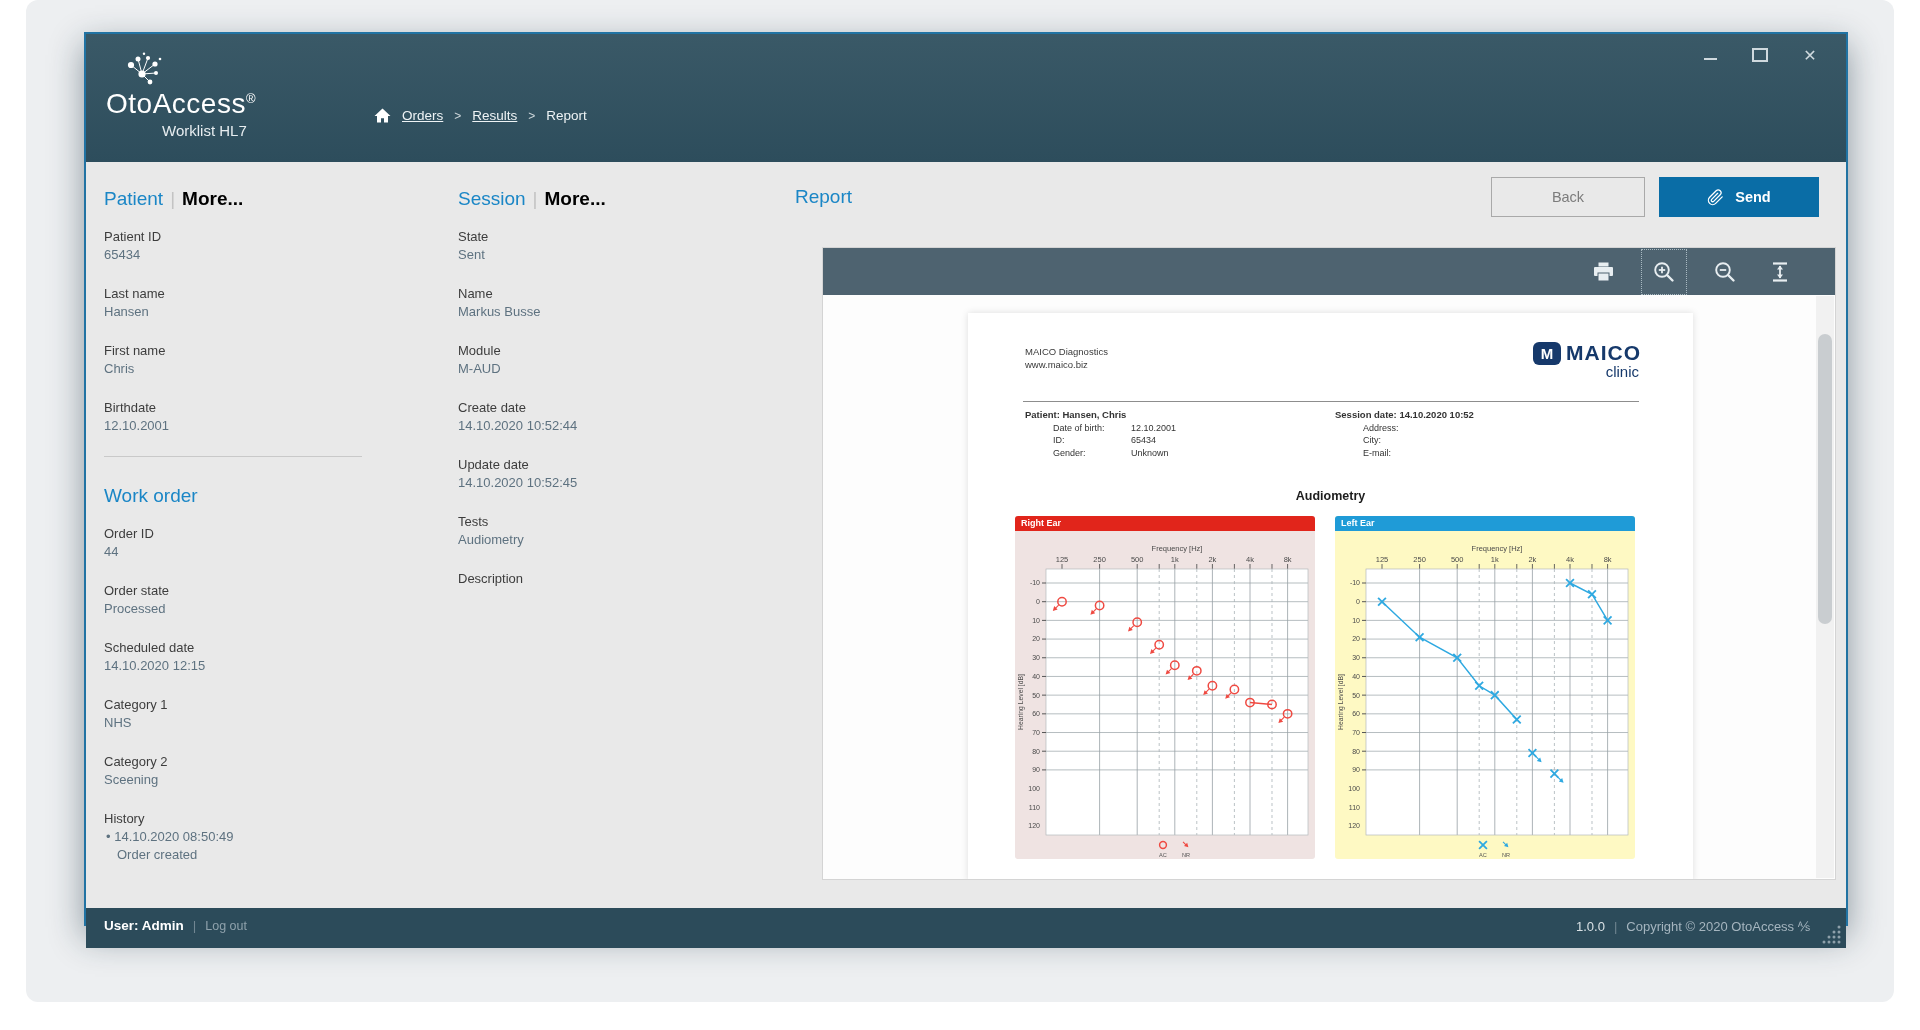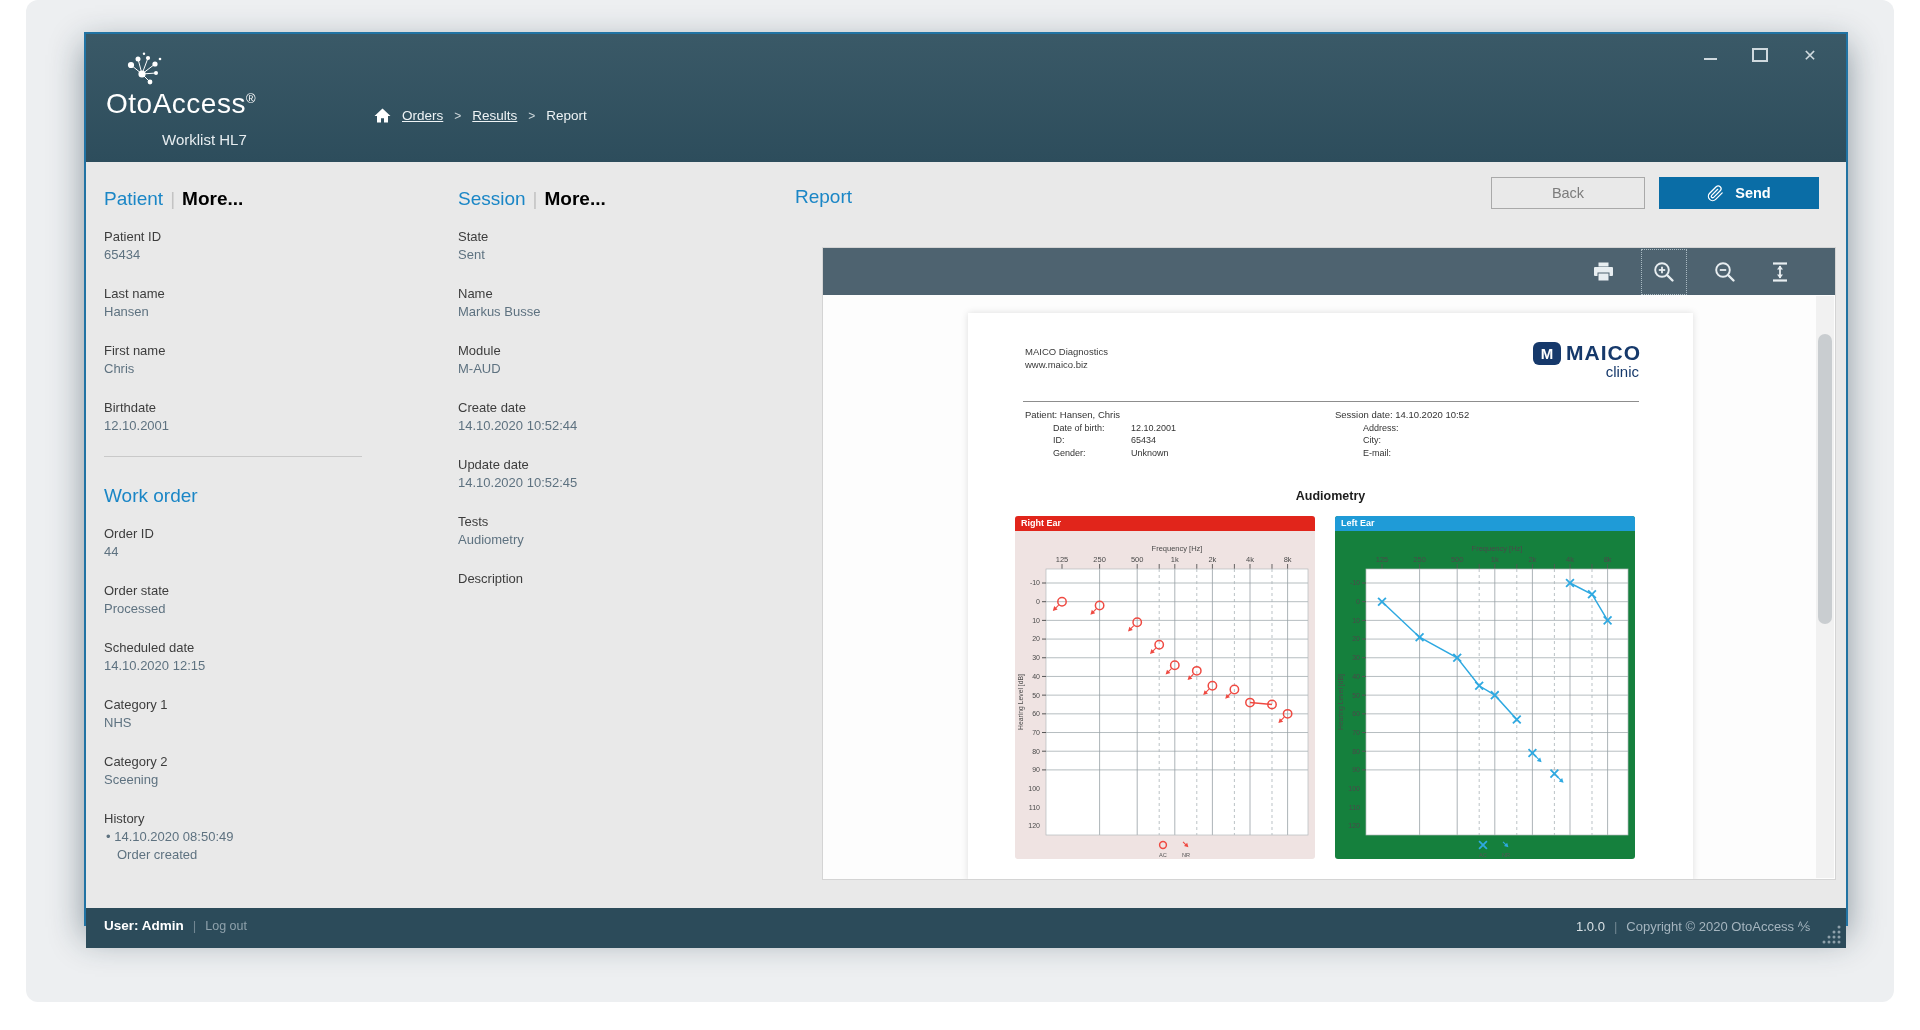--- a/index.html
+++ b/index.html
@@ -7,21 +7,21 @@
        font-family:"Liberation Sans","DejaVu Sans",sans-serif;-webkit-font-smoothing:antialiased;}
   .backdrop{position:absolute;left:26px;right:26px;top:0;bottom:28px;background:#edeff1;border-radius:12px;}
   .window{position:absolute;left:84px;top:32px;width:1760px;height:890px;background:#e9e9e9;
           border:2px solid #2173a3;box-shadow:0 12px 32px rgba(20,45,60,.45);}
   
   .titlebar{position:absolute;left:0;top:0;width:100%;height:128px;
             background:linear-gradient(180deg,#3a5967 0%,#2d4d5c 100%);}
   .logo-icon{position:absolute;left:34px;top:18px;}
   .logo-title{position:absolute;left:20px;top:54px;font-size:28px;color:#fff;letter-spacing:.5px;}
   .logo-title .reg{font-size:13px;vertical-align:super;}
-  .logo-sub{position:absolute;left:76px;top:88px;font-size:15px;color:#e7edf0;margin-top:9px;}
+  .logo-sub{position:absolute;left:76px;top:88px;font-size:15px;color:#e7edf0;}
   .breadcrumb{position:absolute;left:288px;top:74px;display:flex;align-items:center;gap:11px;
               font-size:13.5px;color:#eef3f5;}
   .breadcrumb .crumb-link{text-decoration:underline;cursor:pointer;}
   .breadcrumb .crumb-sep{color:#cfd8dc;font-size:12px;}
   .win-controls{position:absolute;right:26px;top:4px;display:flex;gap:30px;align-items:center;height:34px;}
   .wc{display:flex;align-items:center;justify-content:center;width:20px;height:20px;cursor:pointer;}
   .wc-min{width:13px;height:2.5px;background:#cfd9de;margin-top:8px;}
   .wc-max{width:12px;height:10px;border:2px solid #cfd9de;}
   .wc-close{color:#cfd9de;font-size:16px;font-weight:700;}
   
@@ -33,21 +33,21 @@
   .h-more{color:#000000;cursor:pointer;font-weight:bold;}
   .field{margin-bottom:21px;}
   .lbl{font-size:13px;font-weight:400;color:#3d3d3d;line-height:18px;}
   .val{font-size:13px;color:#5e7280;line-height:18px;min-height:18px;}
   .section-divider{border:none;border-top:1px solid #c9c9c9;width:258px;margin:20px 0 0 0;}
   .heading-sub{margin-top:26px;}
   .hist-ts{padding-left:2px;}
   .hist-event{padding-left:13px;}
   
   .report-heading{position:absolute;left:709px;top:152px;font-size:19px;color:#1a86c6;}
-  .btn{position:absolute;top:143px;height:32px;display:flex;align-items:center;justify-content:center;
+  .btn{position:absolute;top:143px;height:40px;display:flex;align-items:center;justify-content:center;
        font-size:14.5px;cursor:pointer;box-sizing:border-box;}
   .btn-back{left:1405px;width:154px;background:#e9e9e9;border:1px solid #a9a9a9;color:#7c7c7c;}
   .btn-send{left:1573px;width:160px;background:#0a6da6;color:#fff;font-weight:700;gap:11px;}
   
   .viewer{position:absolute;left:736px;top:213px;width:1014px;height:633px;background:#fdfdfd;
           border:1px solid #d4d4d4;box-sizing:border-box;overflow:hidden;}
   .viewer-toolbar{position:absolute;left:0;top:0;width:100%;height:47px;background:#4e6370;
                   display:flex;align-items:center;justify-content:flex-end;gap:21px;padding-right:38px;box-sizing:border-box;}
   .tool-btn{width:34px;height:34px;display:flex;align-items:center;justify-content:center;cursor:pointer;}
   .tool-btn.focused{width:44px;height:44px;border:1px dotted #a9bac2;}
@@ -59,21 +59,21 @@
   .maico-logo{position:absolute;right:52px;top:28px;text-align:right;}
   .maico-row{display:flex;align-items:center;gap:5px;justify-content:flex-end;}
   .maico-m{width:28px;height:23px;background:#16396b;border-radius:6px;color:#fff;font-weight:700;
            font-size:15px;display:flex;align-items:center;justify-content:center;}
   .maico-name{font-size:21px;font-weight:700;color:#16396b;letter-spacing:1px;}
   .maico-sub{font-size:15px;color:#16396b;margin-top:-2px;padding-right:2px;}
   .page-hr{position:absolute;left:55px;top:88px;width:616px;border-top:1.5px solid #8d8d8d;}
   .info-col{position:absolute;top:96px;font-size:9px;color:#333;line-height:12.5px;}
   .info-left{left:57px;}
   .info-right{left:367px;}
-  .info-head{font-weight:400;font-size:9.5px;}
+  .info-head{font-weight:700;font-size:9.5px;}
   .info-row .k{display:inline-block;width:78px;padding-left:28px;}
   .doc-title{position:absolute;left:0;top:176px;width:100%;text-align:center;font-size:12.5px;
              font-weight:700;color:#1d1d1d;}
   
   .chart-panel{position:absolute;width:300px;height:343px;border-radius:3px;overflow:hidden;}
   .chart-header{height:15px;font-size:9px;font-weight:700;color:#fff;padding:1.5px 0 0 6px;box-sizing:border-box;}
   .chart-panel svg{display:block;}
   .chart-panel text{font-family:"Liberation Sans","DejaVu Sans",sans-serif;}
   
   .footer{position:absolute;left:0;top:874px;width:100%;height:40px;background:#2c4b5a;}
@@ -431,21 +431,21 @@
               <circle cx="272.6" cy="182.83" r="4.2" fill="none" stroke="#ef4a42" stroke-width="1.5"></circle>
               <line x1="269.20000000000005" y1="186.23000000000002" x2="266" y2="189.43" stroke="#ef4a42" stroke-width="1.1"></line>
               <polygon points="263.40000000000003,192.03 268.20000000000005,190.63000000000002 264.8,187.23000000000002" fill="#ef4a42"></polygon>
               <circle cx="148" cy="314" r="3.4" fill="none" stroke="#ef4a42" stroke-width="1.5"></circle>
               <text x="148" y="325.5" text-anchor="middle" font-size="5.6" fill="#555">AC</text>
               <line x1="168" y1="310.8" x2="171" y2="313.8" stroke="#ef4a42" stroke-width="1.1"></line>
               <polygon points="173.4,316.2 169,315 172.2,311.8" fill="#ef4a42"></polygon>
               <text x="171" y="325.5" text-anchor="middle" font-size="5.6" fill="#555">NR</text>
             </svg>
           </div>
-          <div class="chart-panel" style="left: 367px; top: 203px; background: #15803d;">
+          <div class="chart-panel" style="left: 367px; top: 203px; background: #fef9c3;">
             <div class="chart-header" style="background:#1f9bd7">Left Ear</div>
             <svg width="300" height="328" viewBox="0 0 300 328">
               <rect x="31" y="38" width="262" height="266" fill="#fff"></rect>
               <line x1="31" y1="52" x2="293" y2="52" stroke="#97a0a5" stroke-width="0.7"></line>
               <line x1="31" y1="70.69" x2="293" y2="70.69" stroke="#97a0a5" stroke-width="0.7"></line>
               <line x1="31" y1="89.38" x2="293" y2="89.38" stroke="#97a0a5" stroke-width="0.7"></line>
               <line x1="31" y1="108.07" x2="293" y2="108.07" stroke="#97a0a5" stroke-width="0.7"></line>
               <line x1="31" y1="126.76" x2="293" y2="126.76" stroke="#97a0a5" stroke-width="0.7"></line>
               <line x1="31" y1="145.45" x2="293" y2="145.45" stroke="#97a0a5" stroke-width="0.7"></line>
               <line x1="31" y1="164.14" x2="293" y2="164.14" stroke="#97a0a5" stroke-width="0.7"></line>

